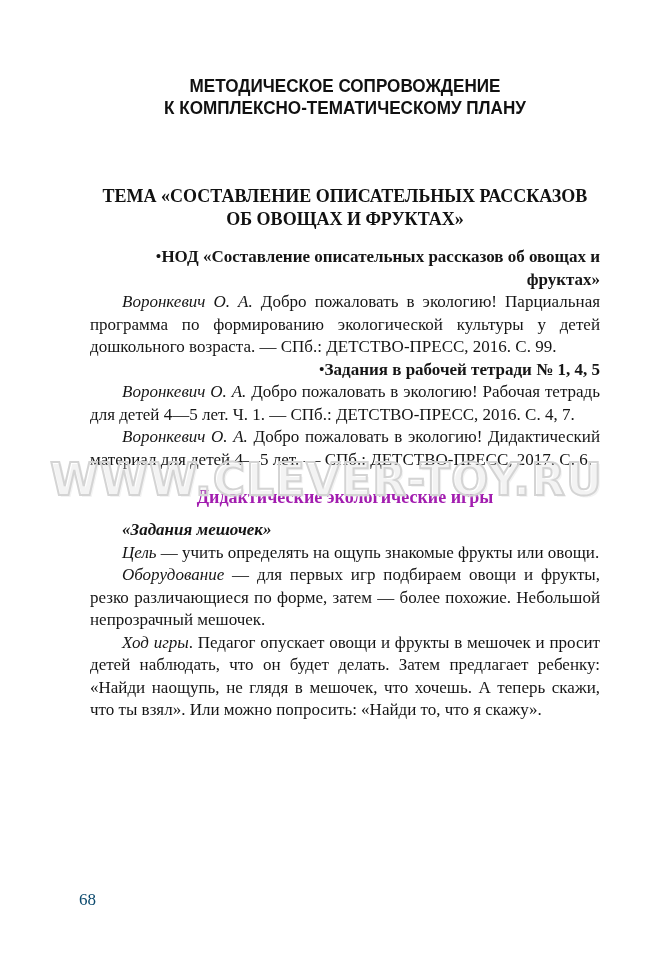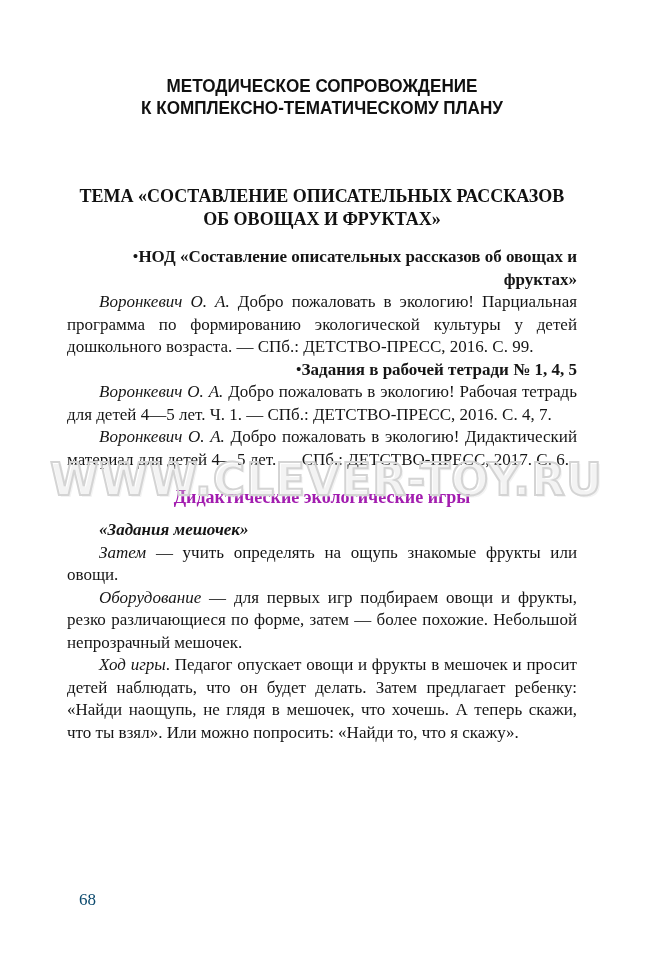--- a/index.html
+++ b/index.html
@@ -12,21 +12,21 @@
     width: 656px;
     height: 960px;
     margin: 0 auto;
     background: #ffffff;
     overflow: hidden;
     font-family: "Liberation Serif", serif;
     color: #151515;
   }
   .content {
     position: absolute;
-    left: 67px;
+    left: 90px;
     top: 75px;
     width: 510px;
   }
   .doc-header {
     margin: 0;
     font-family: "Liberation Sans", sans-serif;
     font-weight: bold;
     font-size: 19px;
     line-height: 22px;
     text-align: center;
@@ -132,21 +132,21 @@
       <p class="ref-para"><i class="lead">Воронкевич О. А.</i><span> Добро пожаловать в экологию! Рабочая тетрадь для детей 4—5 лет. Ч. 1. — СПб.: ДЕТСТВО-ПРЕСС, 2016. С. 4, 7.</span></p>
 
       <p class="ref-para"><i class="lead">Воронкевич О. А.</i><span> Добро пожаловать в экологию! Дидактический материал для детей 4—5 лет. — СПб.: ДЕТСТВО-ПРЕСС, 2017. С. 6.</span></p>
 
     </div>
 
     <h3 class="games-heading">Дидактические экологические игры</h3>
 
     <p class="game-title">«Задания мешочек»</p>
 
-    <p class="body-para"><i class="lead">Затем</i><span> — учить определять на ощупь знакомые фрукты или овощи.</span></p>
+    <p class="body-para"><i class="lead">Цель</i><span> — учить определять на ощупь знакомые фрукты или овощи.</span></p>
 
     <p class="body-para"><i class="lead">Оборудование</i><span> — для первых игр подбираем овощи и фрукты, резко различающиеся по форме, затем — более похожие. Небольшой непрозрачный мешочек.</span></p>
 
     <p class="body-para"><i class="lead">Ход игры</i><span>. Педагог опускает овощи и фрукты в мешочек и просит детей наблюдать, что он будет делать. Затем предлагает ребенку: «Найди наощупь, не глядя в мешочек, что хочешь. А теперь скажи, что ты взял». Или можно попросить: «Найди то, что я скажу».</span></p>
 
 
   </div>
 
   <div class="page-number">68</div>
 

